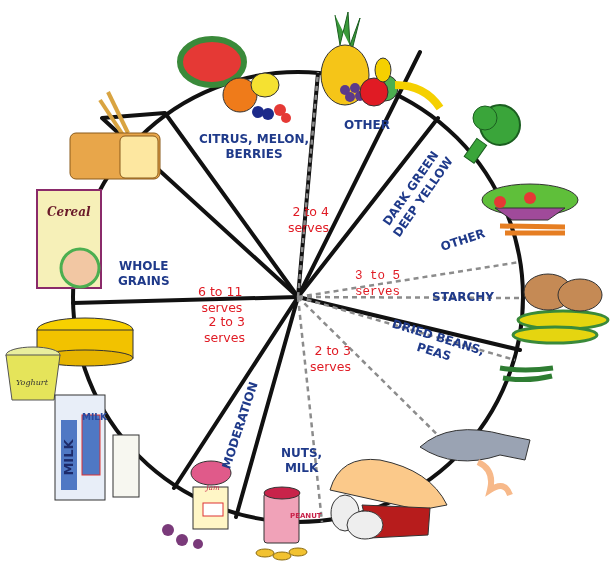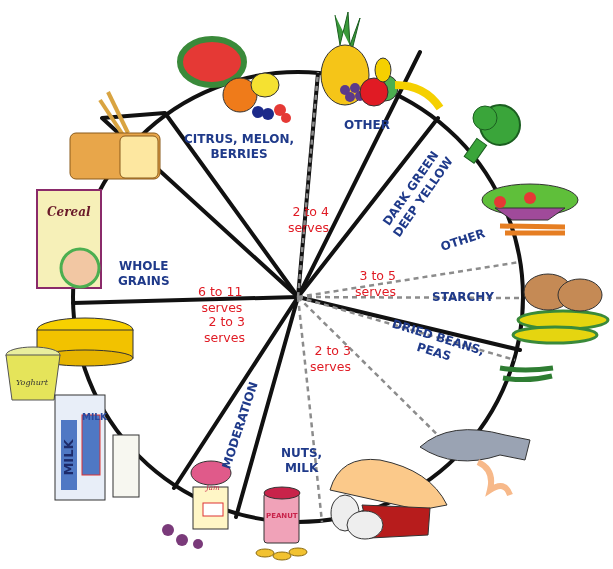--- a/index.html
+++ b/index.html
@@ -172,21 +172,21 @@
     <ellipse cx="265" cy="85" rx="14" ry="12" fill="#f5e131" stroke="#333"></ellipse>
   </g>
   <g>
     <circle cx="258" cy="112" r="6" fill="#1c2a8a"></circle>
       <circle cx="268" cy="114" r="6" fill="#1c2a8a"></circle>
     <circle cx="280" cy="110" r="6" fill="#e53935"></circle>
       <circle cx="286" cy="118" r="5" fill="#e53935"></circle>
   </g>
 </svg>
 
-<div class="lbl" style="left:184px; top:132px;">
+<div class="lbl" style="left:199px; top:132px;">
   <div>CITRUS, MELON,</div>
   <div>BERRIES</div>
 </div>
 <div class="lbl" style="left:344px; top:118px;">
   <div>OTHER</div>
 </div>
 <div class="lbl" style="left:118px; top:259px;">
   <div>WHOLE</div>
   <div>GRAINS</div>
 </div>
@@ -213,31 +213,31 @@
 </div>
 
 <div class="srv" style="left:288px; top:204px;">
   <div>2 to 4</div>
   <div>serves</div>
 </div>
 <div class="srv" style="left:198px; top:252px;margin-top:32px;">
   <div>6 to 11</div>
   <div>serves</div>
 </div>
-<div class="srv" style="left:355px; top:268px;">
+<div class="srv" style="left:355px; top:268px;font-family:Liberation Mono, monospace;">
   <div>3 to 5</div>
   <div>serves</div>
 </div>
 <div class="srv" style="left:204px; top:314px;">
   <div>2 to 3</div>
   <div>serves</div>
 </div>
 <div class="srv" style="left:310px; top:343px;">
   <div>2 to 3</div>
   <div>serves</div>
 </div>
 
 <div style="position:absolute; left:47px; top:205px; font: italic bold 12px 'DejaVu Serif', serif; color:#6a1a2a;">Cereal</div>
 <div style="position:absolute; left:16px; top:378px; font: italic 8px 'DejaVu Serif', serif; color:#333;">Yoghurt</div>
 <div style="position:absolute; left:82px; top:412px; font: bold 9px 'DejaVu Sans', sans-serif; color:#2a4aa0;">MILK</div>
 <div style="position:absolute; left:50px; top:450px; font: bold 13px 'DejaVu Sans', sans-serif; color:#1c2a6a; transform: rotate(-90deg);">MILK</div>
-<div style="position:absolute; left:266px; top:512px; font: bold 7px 'DejaVu Sans', sans-serif; color:#c8234a;">PEANUT</div>
+<div style="position:absolute; left:266px; top:512px; font: bold 7px 'DejaVu Sans', sans-serif; color:#c8234a;padding-left:24px;">PEANUT</div>
 <div style="position:absolute; left:206px; top:484px; font: italic 7px 'DejaVu Serif', serif; color:#c8234a;">Jam</div>
 
 </body></html>

